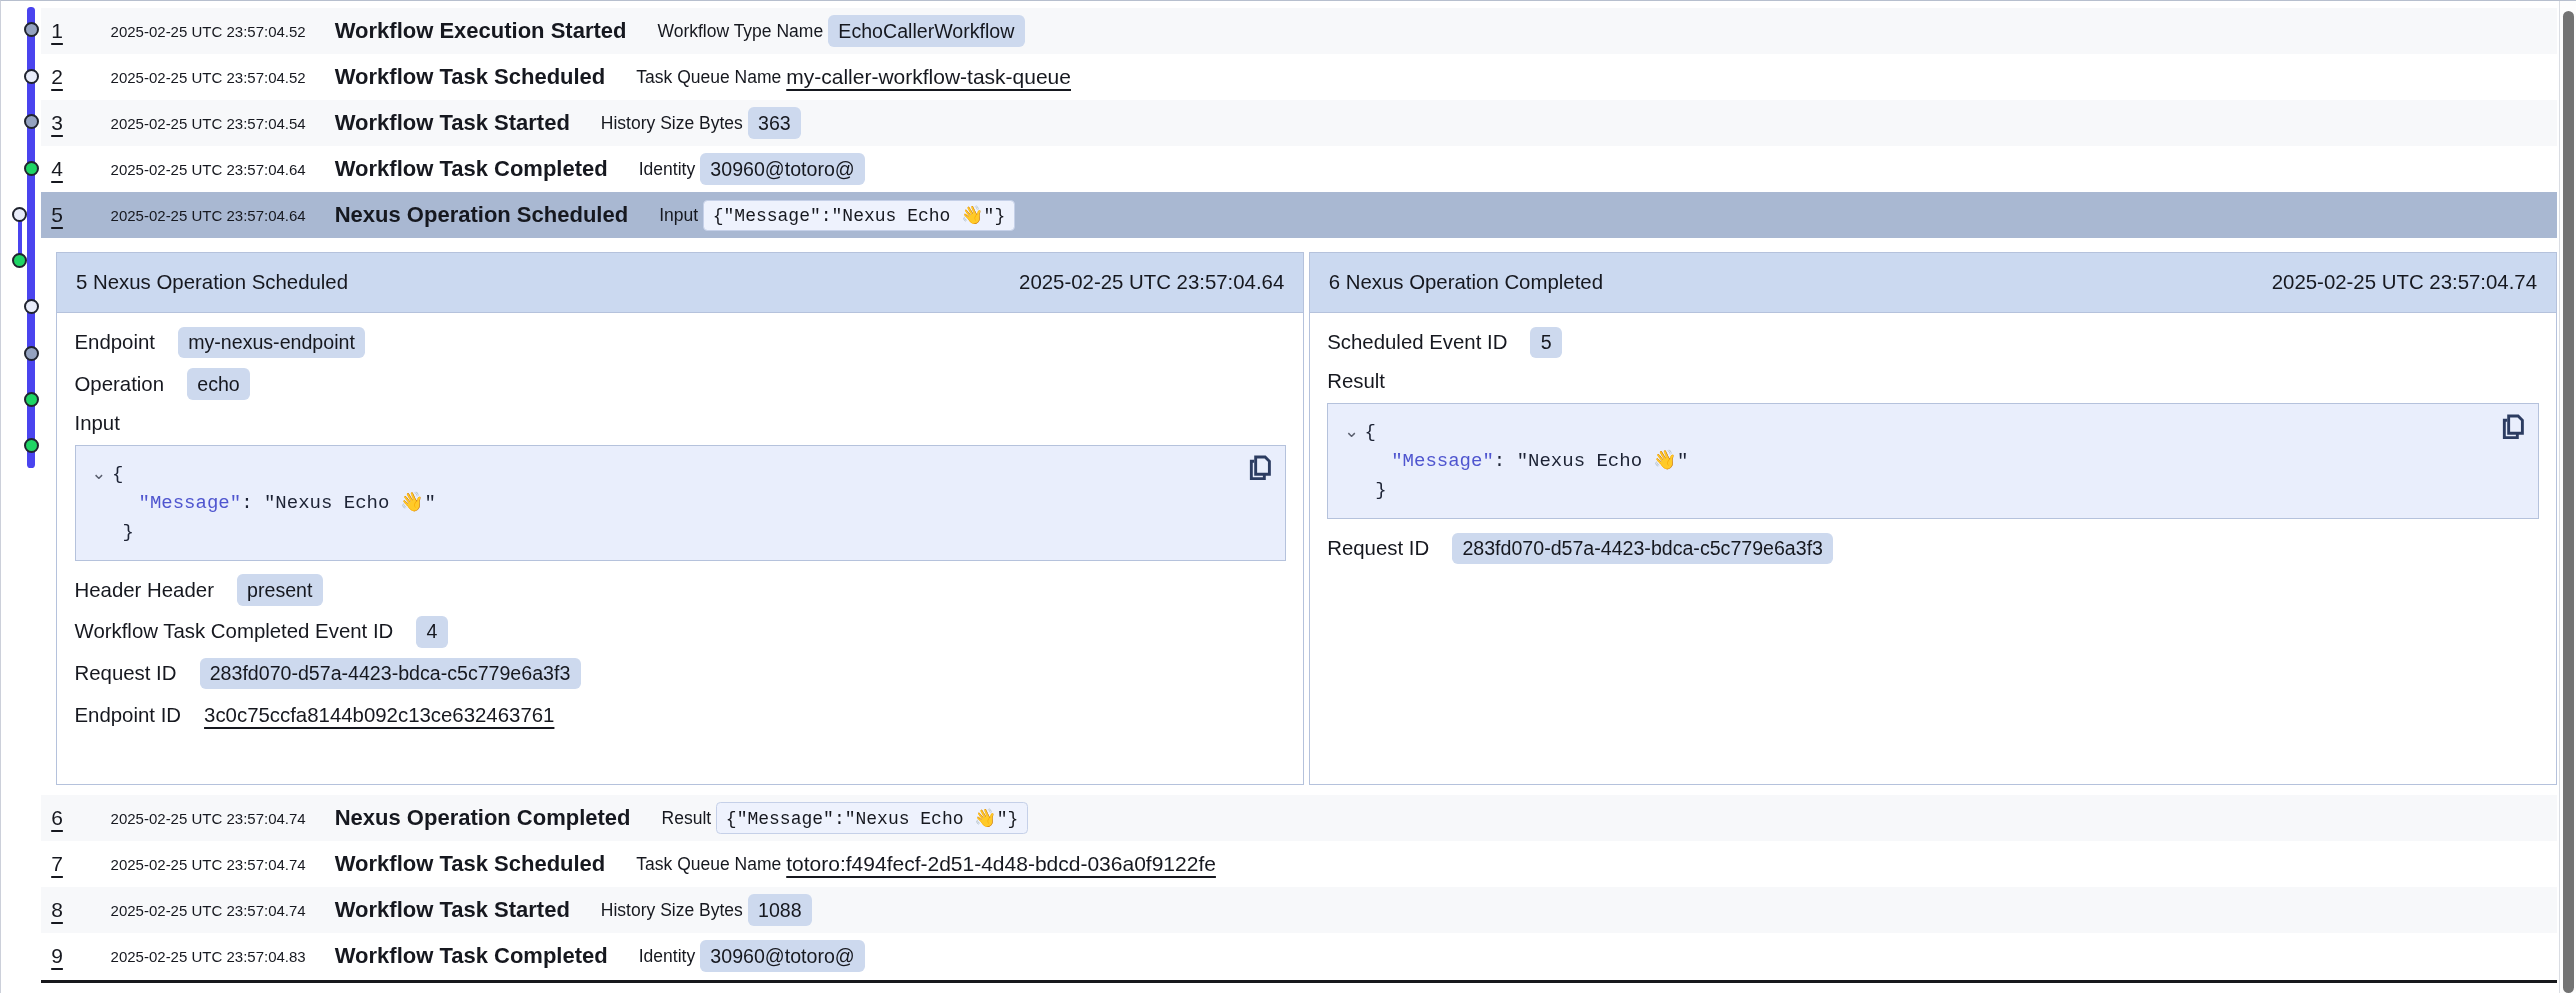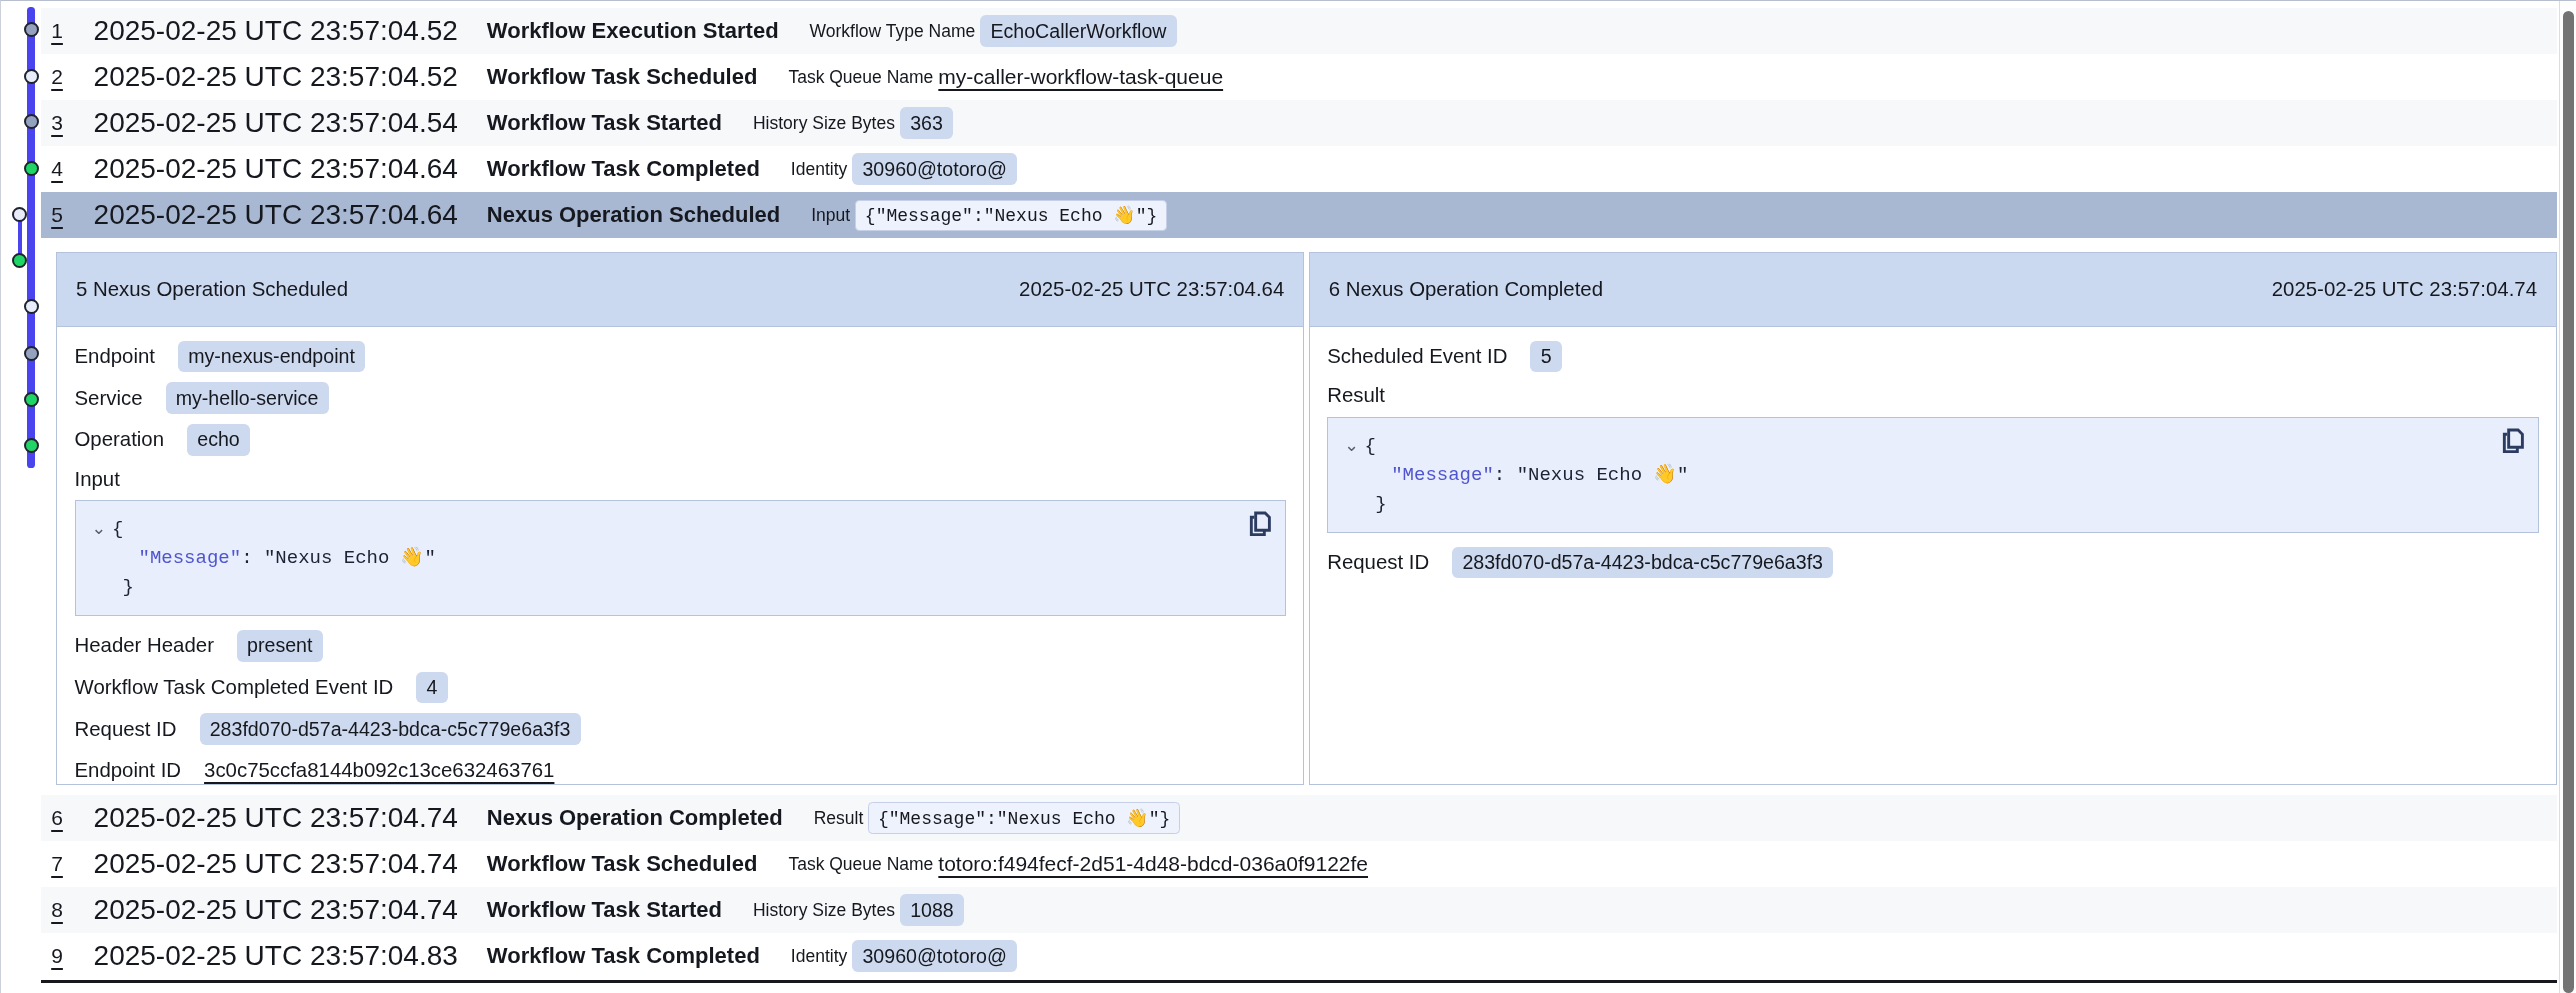--- a/index.html
+++ b/index.html
@@ -30,31 +30,31 @@
   span.dot:nth-of-type(8){top:345px;}
   span.dot:nth-of-type(9){top:391px;}
   span.dot:nth-of-type(10){top:437px;}
   
   .rows-top{position:absolute;left:40px;right:19px;top:7.3px;}
   .rows-bottom{position:absolute;left:40px;right:19px;top:794px;}
   .row{display:flex;align-items:center;height:46px;padding-left:10.2px;box-sizing:border-box;background:#fff;}
   .rows-top .row:nth-of-type(odd),.rows-bottom .row:nth-of-type(odd){background:#f7f8fa;}
   .row[data-selected="true"]{background:#a9b8d2 !important;}
   .evt-id{font-size:21px;min-width:22px;text-decoration:underline;text-underline-offset:5.1px;text-decoration-thickness:1.5px;margin-right:20.4px;cursor:pointer;}
-  .evt-time{font-size:28px;margin-right:29px;white-space:nowrap;}
+  .evt-time{font-size:15px;margin-right:29px;white-space:nowrap;margin-left:17px;}
   .evt-name{font-size:22px;font-weight:700;margin-right:31px;white-space:nowrap;}
   .evt-attr-label{font-size:17.5px;margin-right:5px;white-space:nowrap;}
   .evt-attr{white-space:nowrap;}
   .evt-attr[data-kind="badge"]{background:#cdd9ee;border-radius:5.8px;padding:4.4px 10.2px;font-size:19.6px;}
   .evt-attr[data-kind="link"]{font-size:21px;text-decoration:underline;text-underline-offset:5.1px;text-decoration-thickness:1.8px;cursor:pointer;}
   .evt-attr[data-kind="code"]{font-family:"Liberation Mono","DejaVu Sans Mono",monospace;font-size:18px;background:#eef2fd;border:1.5px solid #c5d0e8;border-radius:4.4px;padding:3.6px 8.7px;}
   
   .expanded{position:absolute;left:55px;right:19px;top:251px;height:533px;display:flex;gap:4.4px;}
   .panel{flex:1;background:#fff;border:1.5px solid #b5c2dc;box-sizing:border-box;display:flex;flex-direction:column;}
-  .panel-header{height:41px;flex:0 0 41px;background:#cbd9f0;border-bottom:1.5px solid #b5c2dc;display:flex;align-items:center;justify-content:space-between;padding:16px 19px;font-size:20.4px;}
+  .panel-header{height:41px;flex:0 0 41px;background:#cbd9f0;border-bottom:1.5px solid #b5c2dc;display:flex;align-items:center;justify-content:space-between;padding:9px 19px;font-size:20.4px;}
   .panel-body{flex:1;padding:13px 17.5px;display:flex;flex-direction:column;gap:8.7px;overflow:hidden;}
   .pfield{display:flex;align-items:center;gap:23px;min-height:33px;font-size:20.4px;}
   .pf-value{white-space:nowrap;}
   .pf-value[data-kind="badge"]{background:#cdd9ee;border-radius:5.8px;padding:4.4px 10.2px;font-size:19.6px;}
   .pf-value[data-kind="link"]{text-decoration:underline;text-underline-offset:5.1px;text-decoration-thickness:1.8px;cursor:pointer;}
   .block-label{font-size:20.4px;margin-top:1.5px;min-height:25px;display:flex;align-items:center;}
   .codeblock{position:relative;background:#e9eefc;border:1.5px solid #b5c2dc;padding:13px 16px;font-family:"Liberation Mono","DejaVu Sans Mono",monospace;font-size:19px;line-height:29px;color:#1d2335;margin-bottom:4.4px;}
   .code-line2{padding-left:47px;}
   .code-line3{padding-left:31px;}
   .code-key{color:#4f55cf;}
@@ -145,24 +145,20 @@
         <span>5 Nexus Operation Scheduled</span>
         <span>2025-02-25 UTC 23:57:04.64</span>
       </div>
       <div class="panel-body">
 
           <div class="pfield">
             <span class="pf-label">Endpoint</span>
             <span class="pf-value" data-kind="badge">my-nexus-endpoint</span>
           </div>
 
-          <div class="pfield">
-            <span class="pf-label">Service</span>
-            <span class="pf-value" data-kind="badge">my-hello-service</span>
-          </div>
 
           <div class="pfield">
             <span class="pf-label">Operation</span>
             <span class="pf-value" data-kind="badge">echo</span>
           </div>
 
         <div class="block-label">Input</div>
         <div class="codeblock">
           <div><span class="code-chevron">⌄</span><span>{</span></div>
           <div class="code-line2"><span class="code-key">"Message"</span><span>: </span><span>"Nexus Echo 👋"</span></div>

